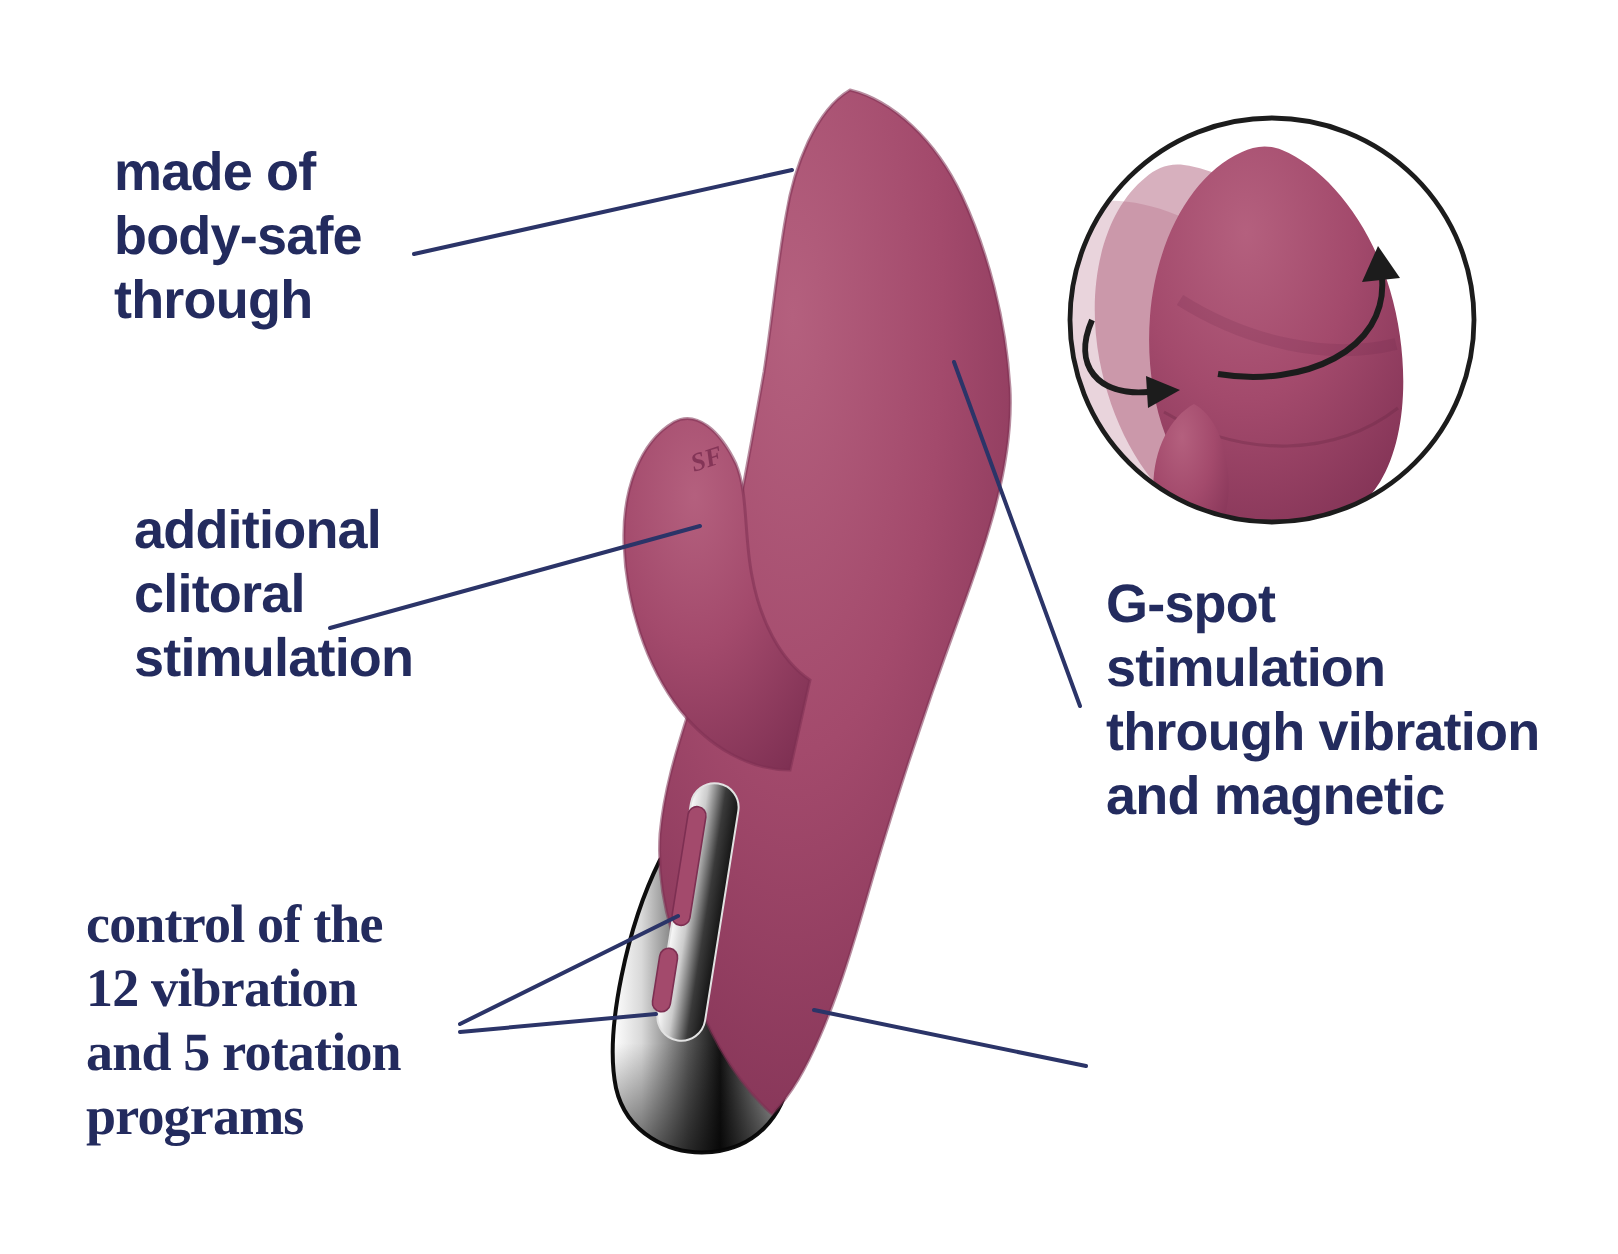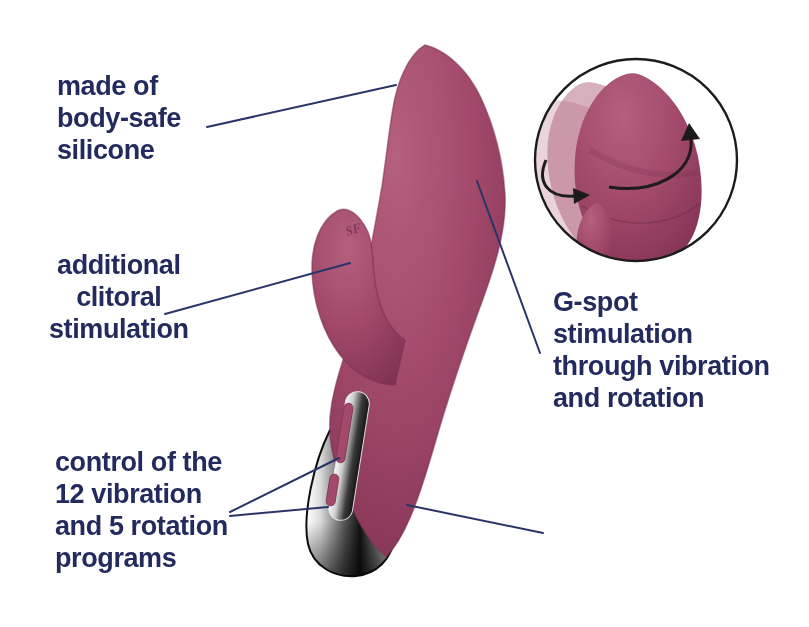--- a/index.html
+++ b/index.html
@@ -13,22 +13,22 @@
   .label{
     position:absolute;
     color:var(--text,#232b5e);
     font-weight:700;
     font-size:27px;
     line-height:32px;
     letter-spacing:-0.4px;
     white-space:pre-line;
   }
   #lbl-silicone{left:57px;top:70px;}
-  #lbl-clitoral{left:49px;top:249px;text-align:center;}
-  #lbl-programs{left:55px;top:446px;}
+  #lbl-clitoral{left:67px;top:249px;}
+  #lbl-programs{left:43px;top:446px;font-family:Liberation Serif, serif;}
   #lbl-gspot{left:553px;top:286px;}
   #lbl-charging{left:553px;top:481px;}
 </style>
 </head>
 <body>
 
 <div class="canvas">
 
   <svg class="scene" width="809" height="627" viewBox="0 0 809 627">
     <defs>
@@ -103,25 +103,25 @@
       <line x1="165" y1="314" x2="350" y2="263"></line>
       <line x1="230" y1="512" x2="339" y2="458"></line>
       <line x1="230" y1="516" x2="328" y2="507"></line>
       <line x1="477" y1="181" x2="540" y2="353"></line>
       <line x1="407" y1="505" x2="543" y2="533"></line>
     </g>
   </svg>
 
   <div class="label" id="lbl-silicone">made of
 body-safe
-silicone</div>
+through</div>
   <div class="label" id="lbl-clitoral">additional
 clitoral
 stimulation</div>
   <div class="label" id="lbl-programs">control of the
 12 vibration
 and 5 rotation
 programs</div>
   <div class="label" id="lbl-gspot">G-spot
 stimulation
 through vibration
-and rotation</div>
+and magnetic</div>
 </div>
 
 </body></html>

